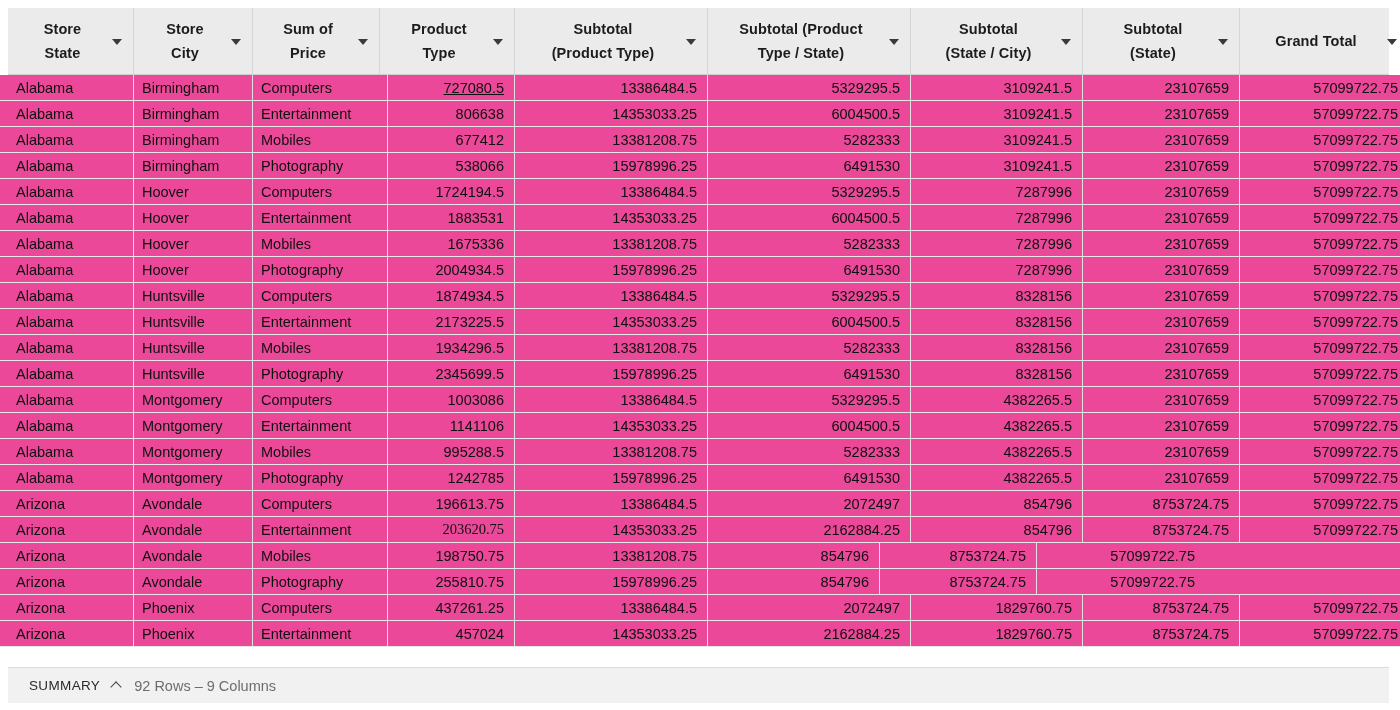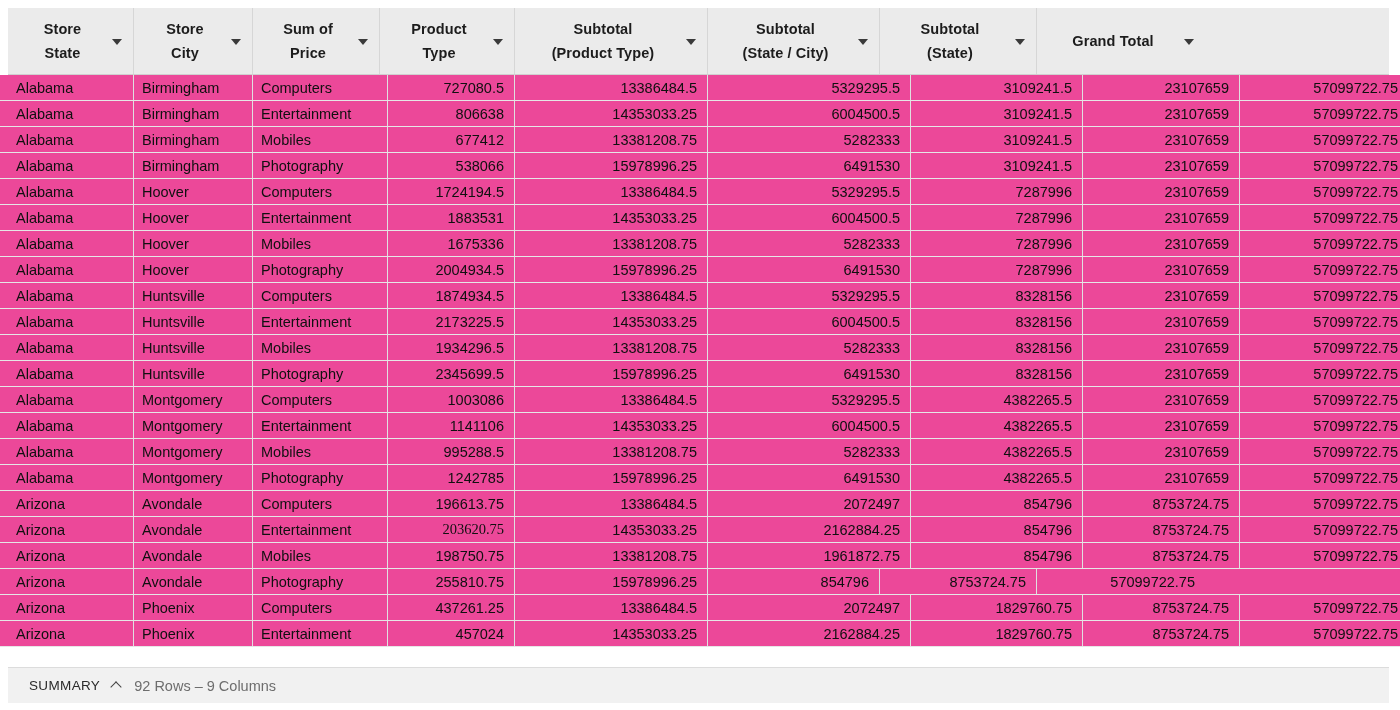--- a/index.html
+++ b/index.html
@@ -166,20 +166,25 @@
       <div class="hcell" style="width: 135px; flex: 0 0 135px;">
         <span class="hcell-label">Product
 Type</span>
         <span class="hcell-arrow"></span>
       </div>
       <div class="hcell" style="width: 193px; flex: 0 0 193px;">
         <span class="hcell-label">Subtotal
 (Product Type)</span>
         <span class="hcell-arrow"></span>
       </div>
+      <div class="hcell" style="width: 203px; flex: 0 0 203px;">
+        <span class="hcell-label">Subtotal (Product
+Type / State)</span>
+        <span class="hcell-arrow"></span>
+      </div>
       <div class="hcell" style="width: 172px; flex: 0 0 172px;">
         <span class="hcell-label">Subtotal
 (State / City)</span>
         <span class="hcell-arrow"></span>
       </div>
       <div class="hcell" style="width: 157px; flex: 0 0 157px;">
         <span class="hcell-label">Subtotal
 (State)</span>
         <span class="hcell-arrow"></span>
       </div>
@@ -187,21 +192,21 @@
         <span class="hcell-label">Grand Total</span>
         <span class="hcell-arrow"></span>
       </div>
     </div>
 
   <div class="grid-body" id="grid-body">
       <div class="row">
         <div class="cell text" style="width: 134px; flex: 0 0 134px; padding-left: 16px;">Alabama</div>
         <div class="cell text" style="width: 119px; flex: 0 0 119px;">Birmingham</div>
         <div class="cell text" style="width: 135px; flex: 0 0 135px;">Computers</div>
-        <div class="cell num" style="width: 127px; flex: 0 0 127px;">727080.5</div>
+        <div class="cell num" style="width: 127px; flex: 0 0 127px; text-decoration: underline;">727080.5</div>
         <div class="cell num" style="width: 193px; flex: 0 0 193px;">13386484.5</div>
         <div class="cell num" style="width: 203px; flex: 0 0 203px;">5329295.5</div>
         <div class="cell num" style="width: 172px; flex: 0 0 172px;">3109241.5</div>
         <div class="cell num" style="width: 157px; flex: 0 0 157px;">23107659</div>
         <div class="cell num" style="width: 168px; flex: 0 0 168px;">57099722.75</div>
       </div>
       <div class="row">
         <div class="cell text" style="width: 134px; flex: 0 0 134px; padding-left: 16px;">Alabama</div>
         <div class="cell text" style="width: 119px; flex: 0 0 119px;">Birmingham</div>
         <div class="cell text" style="width: 135px; flex: 0 0 135px;">Entertainment</div>
@@ -387,21 +392,20 @@
         <div class="cell num" style="width: 172px; flex: 0 0 172px;">854796</div>
         <div class="cell num" style="width: 157px; flex: 0 0 157px;">8753724.75</div>
         <div class="cell num" style="width: 168px; flex: 0 0 168px;">57099722.75</div>
       </div>
       <div class="row">
         <div class="cell text" style="width: 134px; flex: 0 0 134px; padding-left: 16px;">Arizona</div>
         <div class="cell text" style="width: 119px; flex: 0 0 119px;">Avondale</div>
         <div class="cell text" style="width: 135px; flex: 0 0 135px;">Mobiles</div>
         <div class="cell num" style="width: 127px; flex: 0 0 127px;">198750.75</div>
         <div class="cell num" style="width: 193px; flex: 0 0 193px;">13381208.75</div>
-        <div class="cell num" style="width: 203px; flex: 0 0 203px;">1961872.75</div>
         <div class="cell num" style="width: 172px; flex: 0 0 172px;">854796</div>
         <div class="cell num" style="width: 157px; flex: 0 0 157px;">8753724.75</div>
         <div class="cell num" style="width: 168px; flex: 0 0 168px;">57099722.75</div>
       </div>
       <div class="row">
         <div class="cell text" style="width: 134px; flex: 0 0 134px; padding-left: 16px;">Arizona</div>
         <div class="cell text" style="width: 119px; flex: 0 0 119px;">Avondale</div>
         <div class="cell text" style="width: 135px; flex: 0 0 135px;">Photography</div>
         <div class="cell num" style="width: 127px; flex: 0 0 127px;">255810.75</div>
         <div class="cell num" style="width: 193px; flex: 0 0 193px;">15978996.25</div>

